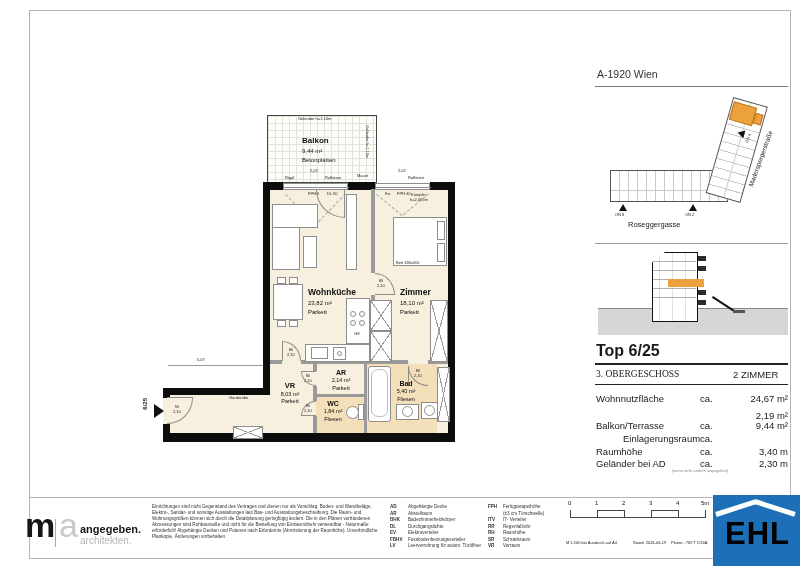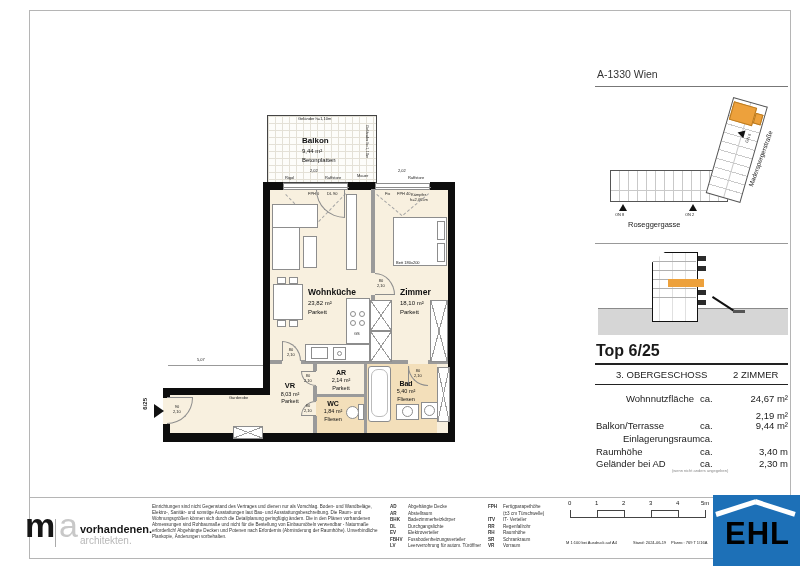--- a/index.html
+++ b/index.html
@@ -41,21 +41,21 @@
   .sect-tab{position:absolute;background:#2b2b2b;}
 </style>
 </head>
 <body>
 
 <div id="sheet">
 
   <div class="frame" style="left:29px;top:10px;width:760px;height:547px;"></div>
   <div class="abs" style="left:29px;top:497px;width:760px;height:1px;background:#b5b5b5;"></div>
 
-  <div class="rp-text" style="left:597px;top:68px;font-size:10.5px;color:#333;">A-1330 Wien</div>
+  <div class="rp-text" style="left:597px;top:68px;font-size:10.5px;color:#333;">A-1920 Wien</div>
   <div class="rp-line" style="left:595px;top:86px;width:193px;height:1px;background:#777;"></div>
 
   <div class="abs" style="left:595px;top:90px;width:195px;height:150px;">
     <div style="position:absolute;left:15px;top:80px;width:118px;height:32px;border:1px solid #555;background-color:#fff;box-sizing:border-box;
          background-image:repeating-linear-gradient(to right, transparent 0 8px, #c9c9c9 8px 9px), linear-gradient(#c9c9c9,#c9c9c9);background-size:100% 100%,100% 1px;background-position:0 0,0 19px;background-repeat:repeat,no-repeat;"></div>
     <div style="position:absolute;left:110px;top:8px;width:36px;height:100px;border:1px solid #555;background-color:#fff;box-sizing:border-box;transform:rotate(16deg);transform-origin:50% 100%;
          background-image:repeating-linear-gradient(to bottom, transparent 0 8px, #c9c9c9 8px 9px), linear-gradient(#c9c9c9,#c9c9c9);background-size:100% 100%,1px 100%;background-position:0 0,17px 0;background-repeat:repeat,no-repeat;">
       <div style="position:absolute;left:1px;top:3px;width:24px;height:19px;background:#eda13c;border:1px solid #b97a20;box-sizing:border-box;"></div>
       <div style="position:absolute;left:25px;top:8px;width:8px;height:11px;background:#eda13c;border:1px solid #b97a20;box-sizing:border-box;"></div>
     </div>
@@ -84,25 +84,25 @@
     <div class="sect-tab" style="left:103px;top:10px;width:8px;height:5px;"></div>
     <div class="sect-tab" style="left:103px;top:20px;width:8px;height:5px;"></div>
     <div class="sect-tab" style="left:103px;top:44px;width:8px;height:5px;"></div>
     <div class="sect-tab" style="left:103px;top:54px;width:8px;height:5px;"></div>
     <div style="position:absolute;left:118px;top:50px;width:28px;height:2px;background:#111;transform:rotate(33deg);transform-origin:left top;"></div>
     <div style="position:absolute;left:138px;top:64px;width:12px;height:3px;background:#555;"></div>
   </div>
 
   <div class="rp-text" style="left:596px;top:342px;font-size:16px;font-weight:bold;">Top 6/25</div>
   <div class="rp-line" style="left:595px;top:363px;width:193px;height:2px;background:#222;"></div>
-  <div class="rp-text" style="left:616px;top:369px;font-size:9.5px;color:#222;">3. OBERGESCHOSS</div>
+  <div class="rp-text" style="left:596px;top:369px;font-size:9.5px;color:#222;font-family:Liberation Serif, serif;">3. OBERGESCHOSS</div>
   <div class="rp-text" style="left:733px;top:369px;font-size:9.5px;color:#222;">2 ZIMMER</div>
   <div class="rp-line" style="left:595px;top:384px;width:193px;height:1px;background:#222;"></div>
 
-  <div class="rp-text" style="left:626px;top:393px;font-size:9.5px;">Wohnnutzfläche</div>
+  <div class="rp-text" style="left:596px;top:393px;font-size:9.5px;">Wohnnutzfläche</div>
   <div class="rp-text" style="left:700px;top:393px;font-size:9.5px;">ca.</div>
   <div class="rp-text" style="left:726px;top:393px;width:62px;text-align:right;font-size:9.5px;">24,67 m²</div>
 
   <div class="rp-text" style="left:596px;top:420px;font-size:9.5px;">Balkon/Terrasse</div>
   <div class="rp-text" style="left:700px;top:420px;font-size:9.5px;">ca.</div>
   <div class="rp-text" style="left:726px;top:420px;width:62px;text-align:right;font-size:9.5px;">9,44 m²</div>
 
   <div class="rp-text" style="left:596px;top:433px;font-size:9.5px;padding-left:27px;">Einlagerungsraum</div>
   <div class="rp-text" style="left:700px;top:433px;font-size:9.5px;">ca.</div>
   <div class="rp-text" style="left:726px;top:410px;width:62px;text-align:right;font-size:9.5px;">2,19 m²</div>
@@ -294,21 +294,21 @@
   </div>
   <div class="rlabel center" style="left:392px;top:380px;width:28px;">
     <div class="rname" style="font-size:7px;">Bad</div>
     <div class="rsub" style="font-size:5.5px;margin-top:2px;">5,40 m²</div>
     <div class="rsub" style="font-size:5.5px;margin-top:2px;">Fliesen</div>
   </div>
 
   <div class="abs" style="left:25px;top:508px;font-size:34px;font-weight:bold;color:#161616;line-height:1;">m</div>
   <div class="abs" style="left:55px;top:519px;width:1px;height:28px;background:#aaa;"></div>
   <div class="abs" style="left:59px;top:508px;font-size:34px;font-weight:400;color:#c8c8c8;line-height:1;">a</div>
-  <div class="abs" style="left:80px;top:523px;font-size:11px;font-weight:bold;color:#161616;">vorhandenen.</div>
+  <div class="abs" style="left:80px;top:523px;font-size:11px;font-weight:bold;color:#161616;">angegeben.</div>
   <div class="abs" style="left:80px;top:535px;font-size:10px;color:#b8b8b8;">architekten.</div>
 
   <div class="abs" style="left:152px;top:504px;width:236px;height:52px;overflow:hidden;">
     <div style="width:472px;font-size:9.2px;line-height:1.3;color:#333;transform:scale(.5);transform-origin:left top;">Einrichtungen sind nicht Gegenstand des Vertrages und dienen nur als Vorschlag. Boden- und Wandbeläge, Elektro-, Sanitär- und sonstige Ausstattungen laut Bau- und Ausstattungsbeschreibung. Die Raum- und Wohnungsgrößen können sich durch die Detailplanung geringfügig ändern. Die in den Plänen vorhandenen Abmessungen sind Rohbaumaße und nicht für die Bestellung von Einbaumöbeln verwendbar - Naturmaße erforderlich! Abgehängte Decken und Potenen nach Erfordernis (Abminderung der Raumhöhe). Unverbindliche Plankopie, Änderungen vorbehalten.</div>
   </div>
 
   <div class="abs" style="left:390px;top:504px;width:176px;height:52px;">
     <div style="position:absolute;width:352px;height:104px;transform:scale(.5);transform-origin:left top;font-size:9.2px;color:#333;">
       <div class="legend-abbr" style="left:0;top:0;">AD</div>
       <div class="rp-text" style="left:36px;top:0;">Abgehängte Decke</div>

